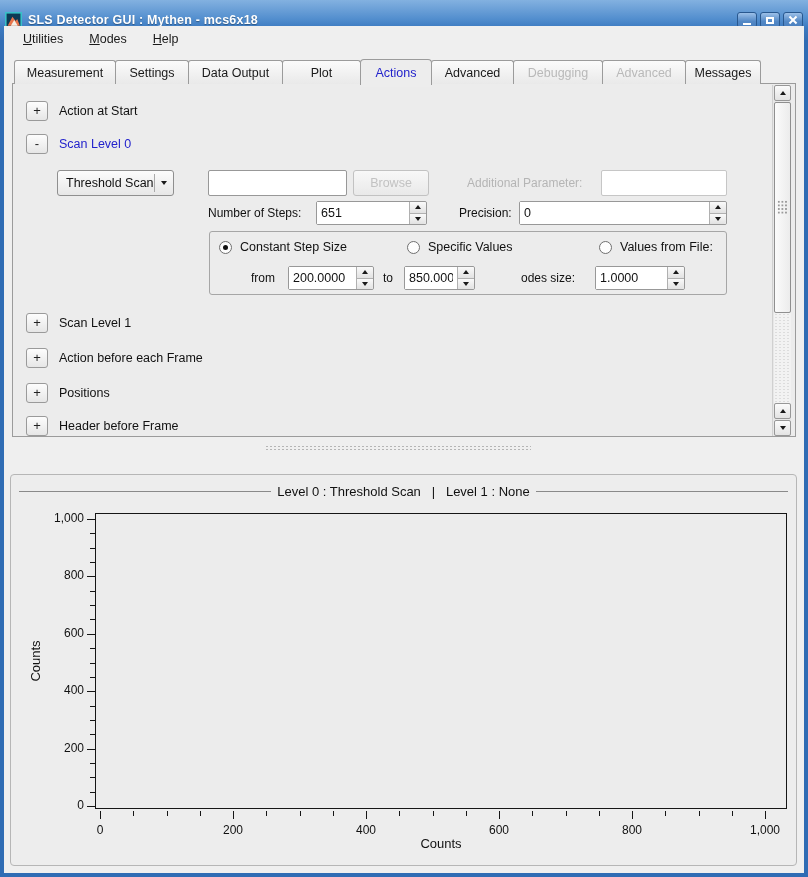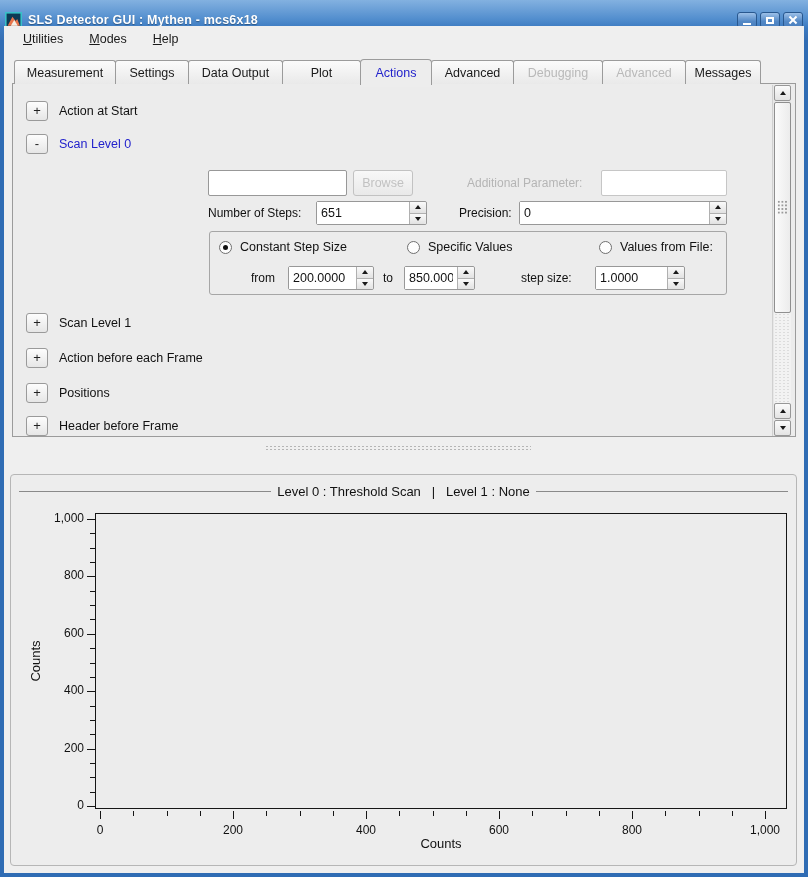--- a/index.html
+++ b/index.html
@@ -164,24 +164,31 @@
     </div>
 
     <div class="panel">
 
       <span class="sec-btn s0">+</span>
       <span class="sec-label s0">Action at Start</span>
 
       <span class="sec-btn s1">-</span>
       <span class="sec-label s1 blue">Scan Level 0</span>
 
+      <span class="combo">
+        <span class="combo-text">Threshold Scan</span>
+        <span class="combo-sep"></span>
+        <span class="combo-arrow">
+            <i class="tri-down"></i>
+          </span>
+      </span>
 
       <input class="txt" style="left: 195px; top: 86px; width: 139px; height: 26px;" value="">
 
-      <span class="btn disabled" style="left:340px; top:86px; width:60px; height:26px;">Browse</span>
+      <span class="btn disabled" style="left:340px; top:86px; width:76px; height:26px;">Browse</span>
 
       <span class="flabel gray" style="left:454px; top:86px; line-height:26px;">Additional Parameter:</span>
 
       <input class="txt dis" style="left: 588px; top: 86px; width: 126px; height: 26px;" value="">
 
       <span class="flabel" style="left:195px; top:117px; line-height:24px;">Number of Steps:</span>
       <span class="spin" style="left:303px; top:117px; width:111px;">
         <input value="651" style="">
         <span class="spin-btns">
           <span class="spin-up">
@@ -235,21 +242,21 @@
           <span class="spin-btns">
             <span class="spin-up">
                 <i class="tri-up"></i>
               </span>
             <span class="spin-down">
                 <i class="tri-down"></i>
               </span>
           </span>
         </span>
 
-        <span class="flabel" style="left:311px; top:34px; line-height:24px;">step size:</span>
+        <span class="flabel" style="left:311px; top:34px; line-height:24px;">odes size:</span>
         <span class="spin" style="left:385px; top:34px; width:90px;justify-content:flex-end;">
           <input value="1.0000" style="">
           <span class="spin-btns">
             <span class="spin-up">
                 <i class="tri-up"></i>
               </span>
             <span class="spin-down">
                 <i class="tri-down"></i>
               </span>
           </span>

